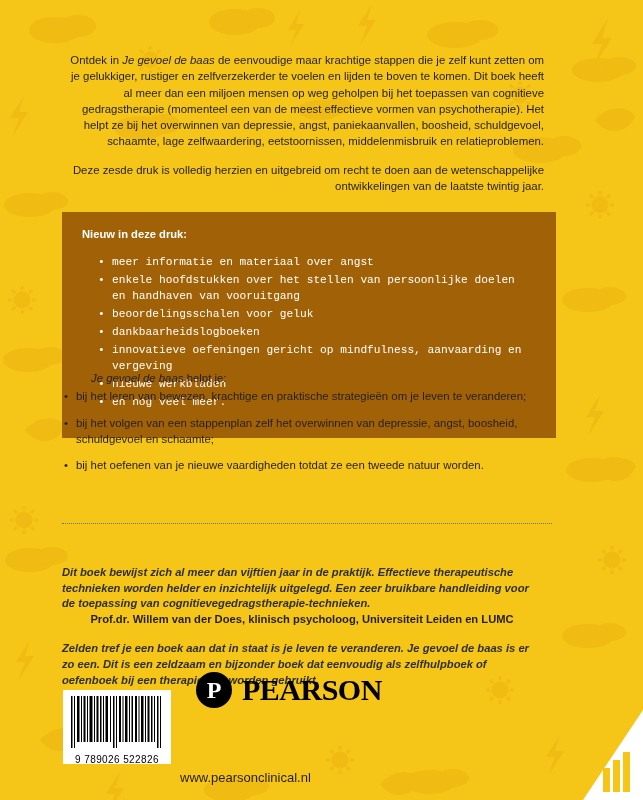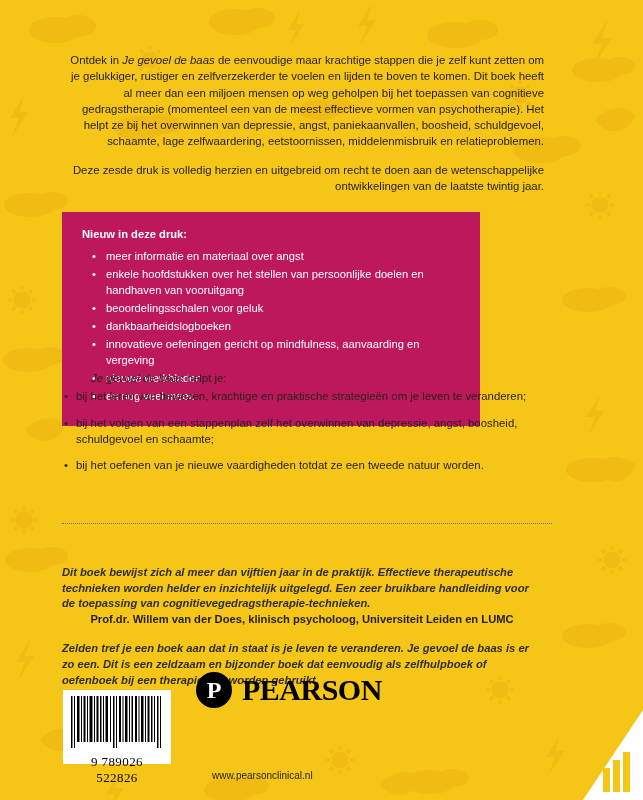--- a/index.html
+++ b/index.html
@@ -26,30 +26,30 @@
     left:62px;top:52px;width:482px;
     font-size:11.4px;
     line-height:16.3px;
     color:#231f20;
     text-align:right;
   }
   .intro p{margin:0 0 12px 0;}
   .intro em{font-style:italic;}
   .box{
     position:absolute;
-    left:62px;top:212px;width:418px;
-    background:#be185d;
+    left:62px;top:212px;width:494px;
+    background:#a16207;
     color:#ffffff;
     padding:14px 18px 16px 18px;
     box-sizing:border-box;
     font-size:11.2px;
     line-height:16px;
   }
   .box .box-title{font-weight:bold;margin:0 0 6px 2px;}
-  .box ul{margin:6px;padding:0;list-style:none;}
+  .box ul{margin:12px;padding:0;list-style:none;font-family:Liberation Mono, monospace;}
   .box li{
     position:relative;
     padding-left:20px;
     margin-bottom:2px;
   }
   .box li:before{
     content:"\2022";
     position:absolute;left:6px;top:0;
   }
   .helps{
@@ -79,41 +79,41 @@
   .quote .src{display:block;font-weight:bold;color:#231f20;font-style:normal;text-align:center;}
   .barcode{
     position:absolute;left:63px;top:690px;
     width:108px;height:74px;
     background:#ffffff;
     padding:6px 6px 2px 6px;
     box-sizing:border-box;
   }
   .barcode .bars{height:52px;width:96px;}
   .barcode .num{
-    font-family:Liberation Serif, serif;
-    font-size:13px;text-align:center;letter-spacing:0.4px;
+    font-family:Liberation Sans, sans-serif;
+    font-size:10px;text-align:center;letter-spacing:0.4px;
     margin-top:2px;color:#000;
   }
   .pearson{
     position:absolute;left:196px;top:672px;
     display:flex;align-items:center;gap:10px;
   }
   .pearson .mark{
     width:36px;height:36px;border-radius:50%;
     background:#000;display:flex;align-items:center;justify-content:center;
     color:#fff;font-size:24px;font-weight:bold;font-family:"Liberation Serif", serif;
     line-height:1;
   }
   .pearson .word{
     font-size:30px;font-weight:bold;color:#000;letter-spacing:-0.5px;
     font-family:Liberation Serif, serif;
   }
   .url{
-    position:absolute;left:212px;top:770px;
-    font-size:10px;color:#231f20;
+    position:absolute;left:180px;top:770px;
+    font-size:13px;color:#231f20;
   }
   .corner{
     position:absolute;right:0;bottom:0;width:80px;height:90px;z-index:3;
   }
 </style>
 </head>
 <body>
 
 <div class="bg">
 <svg viewBox="0 0 643 800" xmlns="http://www.w3.org/2000/svg">

